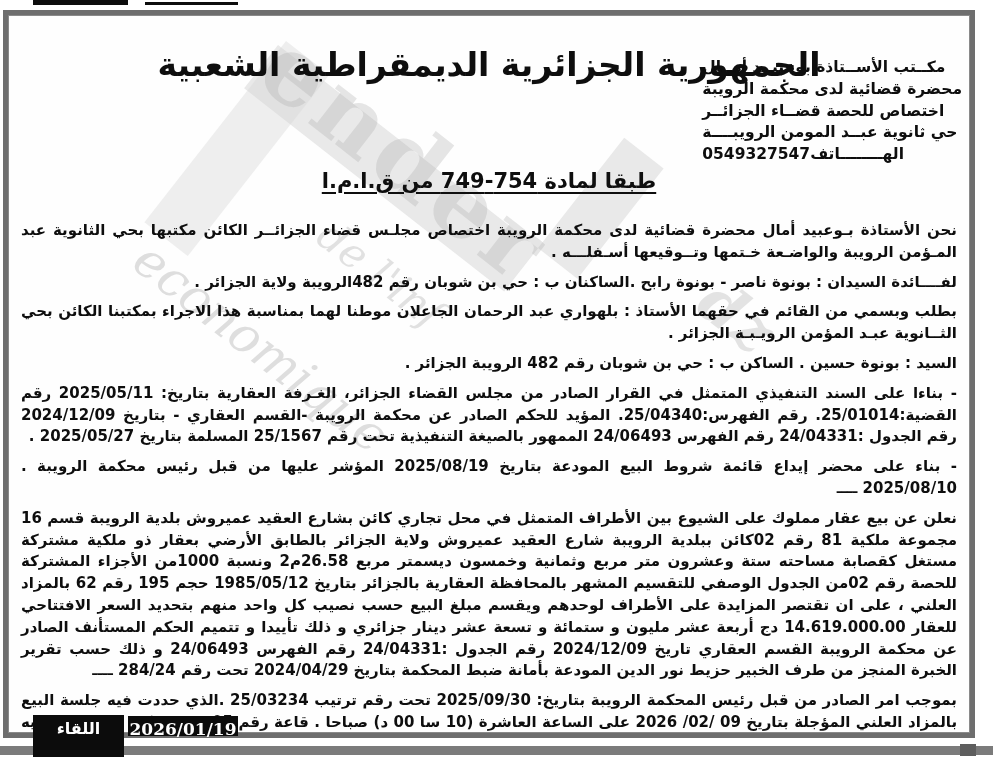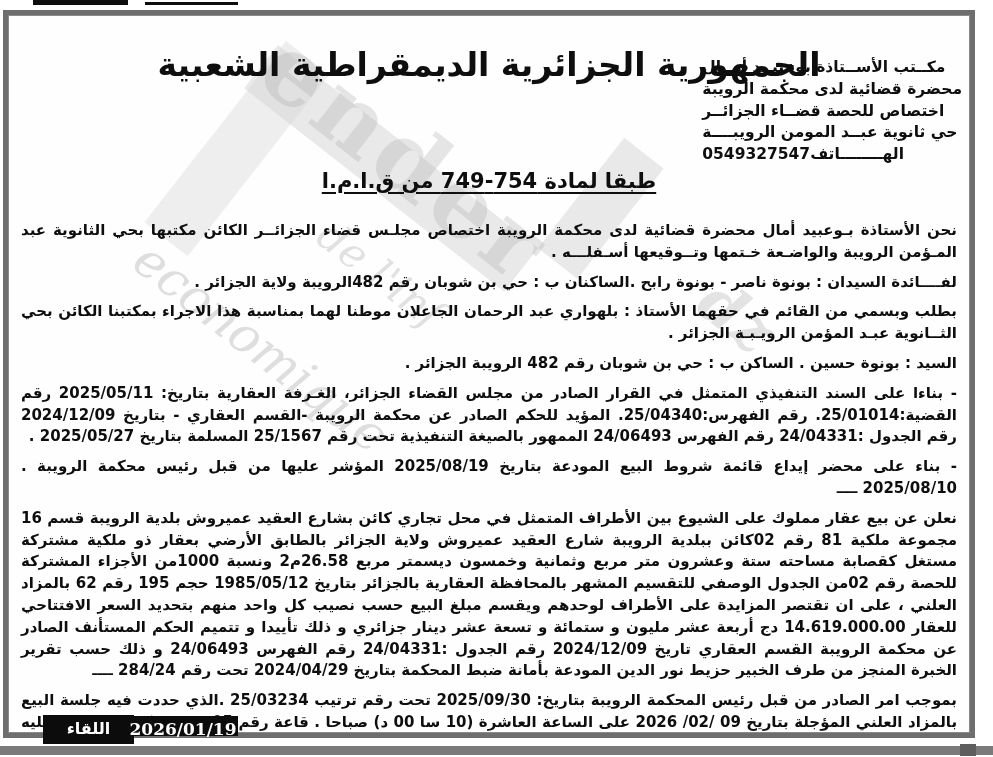--- a/index.html
+++ b/index.html
@@ -54,21 +54,21 @@
     font-size:15px;font-weight:bold;line-height:21.8px;
     text-align:justify;overflow:hidden;
   }
   .body-text p{margin:8px;}
 
   
   .badge{
     position:absolute;background:#0c0c0c;color:#ffffff;font-weight:bold;
     text-align:center;z-index:3;font-family:"DejaVu Serif",serif;
   }
-  .badge-liqaa{left:43px;top:715px;width:91px;height:29px;line-height:27px;font-size:16px;
+  .badge-liqaa{left:33px;top:715px;width:91px;height:43px;line-height:27px;font-size:16px;
                font-family:"DejaVu Sans",sans-serif;}
   .badge-date{left:128px;top:716px;width:110px;height:20px;line-height:27px;font-size:17px;}
   .bottom-bar{position:absolute;left:0;top:746px;width:993px;height:9px;background:#7b7b7b;z-index:2;}
   .bottom-cap{position:absolute;left:960px;top:744px;width:16px;height:12px;background:#5e5e5e;z-index:2;}
 </style>
 </head>
 <body>
 
 <div class="page">
 

